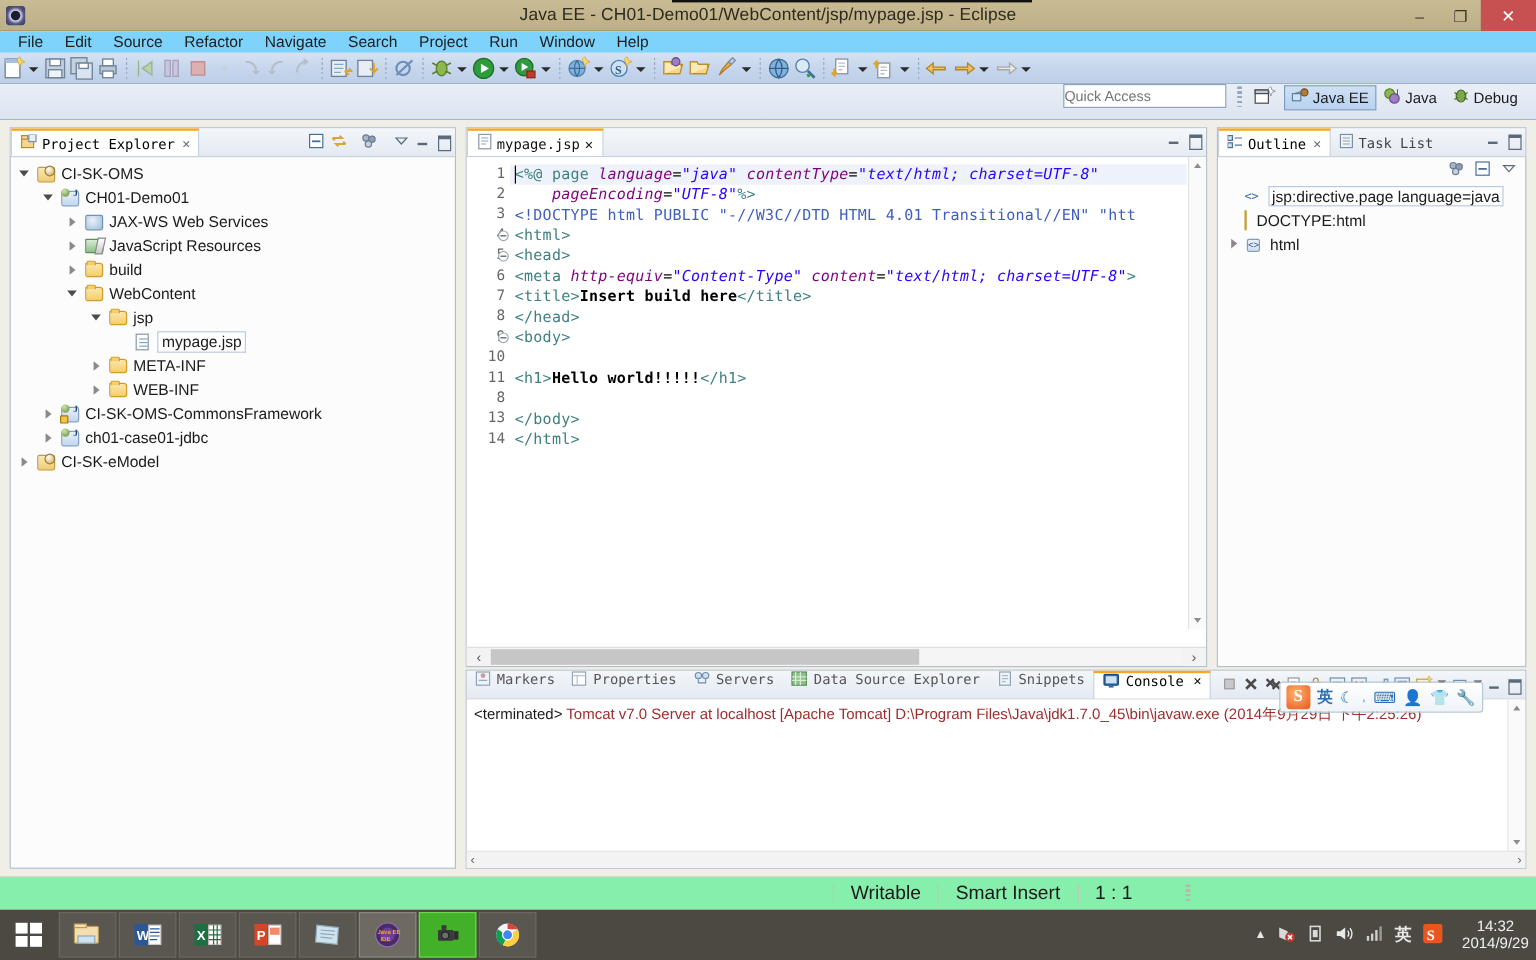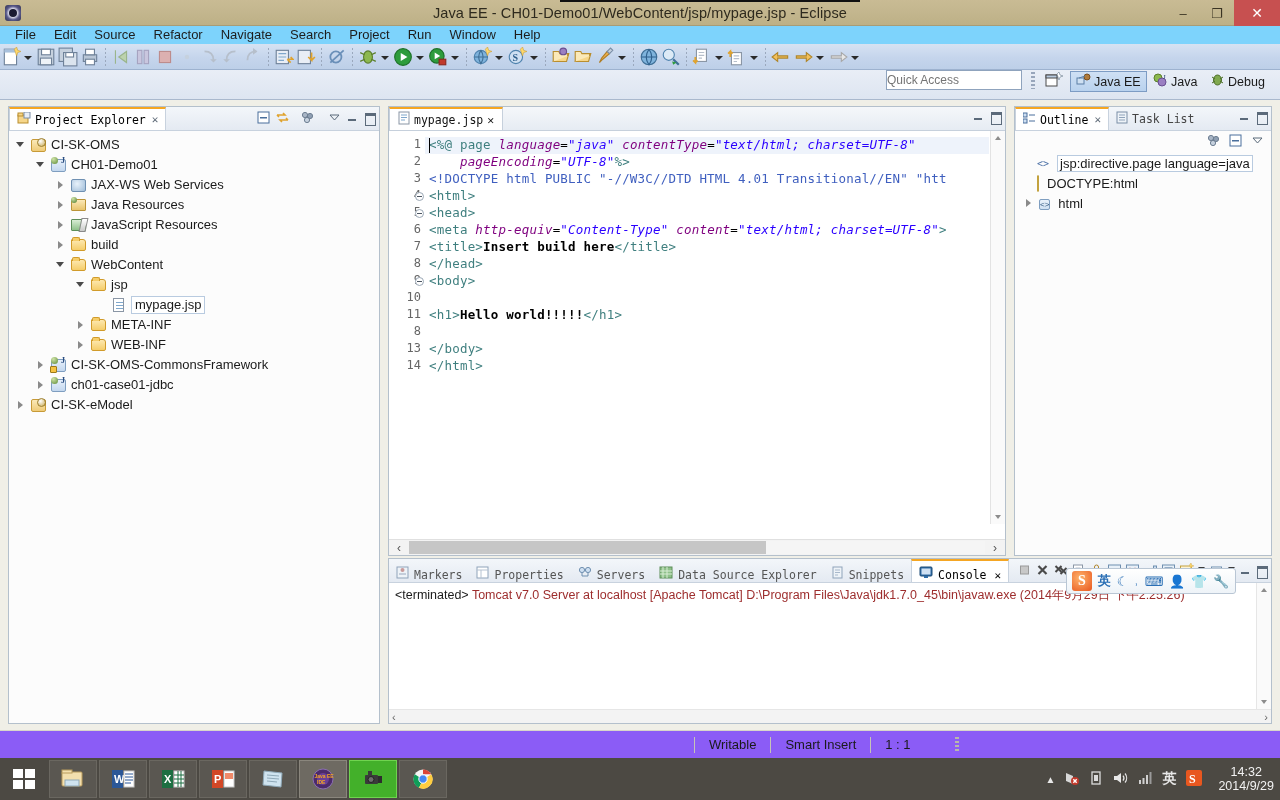--- a/index.html
+++ b/index.html
@@ -322,21 +322,21 @@
     color:#33587f; text-align:center; line-height:13px;
   }
 
   
   #console-view { left: 388px; top: 458px; width: 884px; height: 166px; }
   .con-tabbar {
     height: 24px; background: linear-gradient(to bottom,#f3f6fa,#e4eaf2);
     border-bottom:1px solid #c8d2de; display:flex; align-items:flex-end; position:relative;
   }
   .con-tab {
-    height:23px; display:flex; align-items:flex-end; gap:5px; padding:0 7px;
+    height:23px; display:flex; align-items:flex-start; gap:5px; padding:0 7px;
     font-family:"DejaVu Sans Mono", monospace; font-size:11.5px; color:#555;
   }
   .con-tab.active {
     background:#fff; border-top:2px solid #f5a623;
     border-left:1px solid #c8d2de; border-right:1px solid #c8d2de; color:#000;
   }
   .con-body { position:absolute; left:0; top:24px; right:0; bottom:0; background:#fff; }
   .con-text {
     padding:4px 6px; font-size:12.5px; color:#1a1a1a; white-space:nowrap; overflow:hidden;
   }
@@ -347,22 +347,22 @@
   }
   .con-hscroll {
     position:absolute; left:0; right:0; bottom:0; height:14px; background:#f3f3f3; border-top:1px solid #e6e6e6;
     display:flex; align-items:center; justify-content:space-between; padding:0 3px;
     font-size:11px; color:#666;
   }
 
   
   .statusbar {
     position:absolute; left:0; top:730px; width:1280px; height:28px;
-    background:#8b5cf6; border-top:1px solid #d8d6cb;
-    display:flex; align-items:center; font-size:13px; color:#1a1a1a;
+    background:#86efac; border-top:1px solid #d8d6cb;
+    display:flex; align-items:center; font-size:16px; color:#1a1a1a;
   }
   .sb-sep { width:1px; height:16px; background:#c5c3b8; }
   .sb-item { padding:0 14px; }
   .sb-dots {
     width:4px; height:16px;
     background: repeating-linear-gradient(to bottom, #b9b7ac 0 2px, transparent 2px 4px);
     margin-left: 30px;
   }
 
   
@@ -681,27 +681,20 @@
               <div class="ic-web"></div>
             </span>
             <span class="tlabel">CH01-Demo01</span>
           </div>
           <div class="trow" style="padding-left: 46px;">
             <span class="twist closed"></span>
             <span class="ticon16">
               <div class="ic-jax"></div>
             </span>
             <span class="tlabel">JAX-WS Web Services</span>
-          </div>
-          <div class="trow" style="padding-left: 46px;">
-            <span class="twist closed"></span>
-            <span class="ticon16">
-              <div class="ic-jres"></div>
-            </span>
-            <span class="tlabel">Java Resources</span>
           </div>
           <div class="trow" style="padding-left: 46px;">
             <span class="twist closed"></span>
             <span class="ticon16">
               <div class="ic-jsres"></div>
             </span>
             <span class="tlabel">JavaScript Resources</span>
           </div>
           <div class="trow" style="padding-left: 46px;">
             <span class="twist closed"></span>

